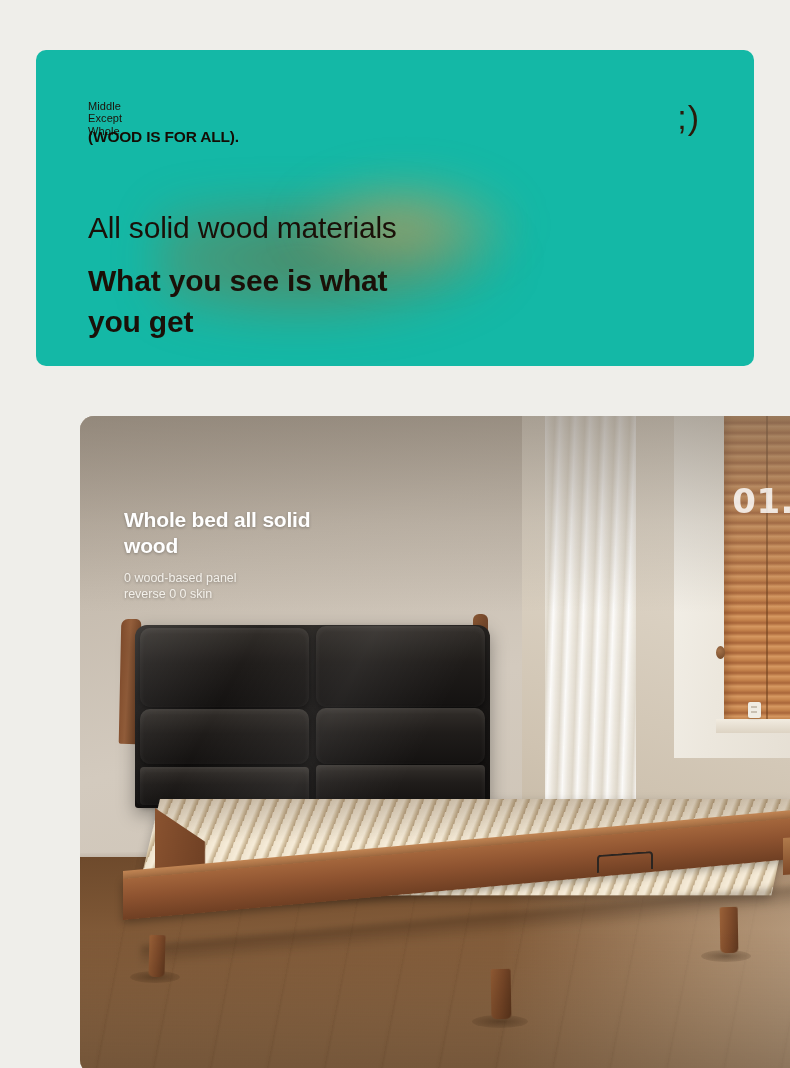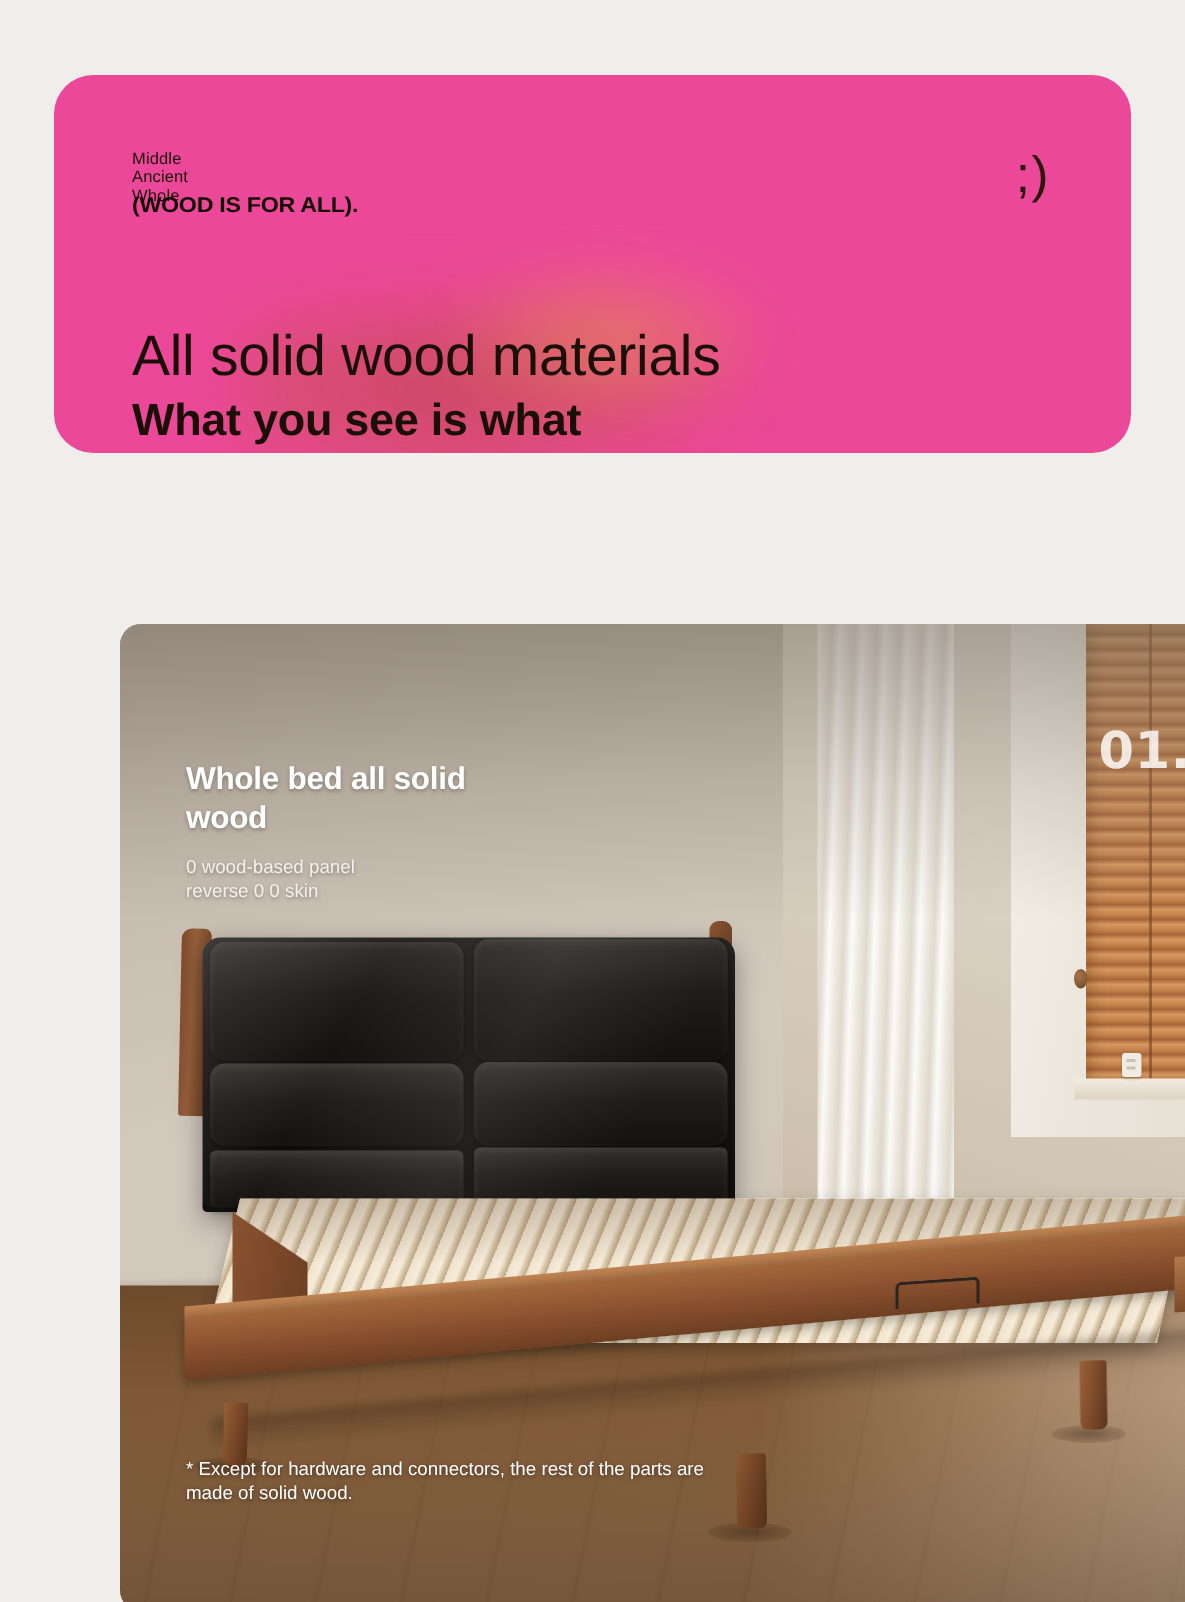--- a/index.html
+++ b/index.html
@@ -15,23 +15,23 @@
     overflow: hidden;
     position: relative;
   }
 
   
   .hero-card {
     position: absolute;
     left: 36px;
     top: 50px;
     width: 718px;
-    height: 252px;
-    background: #ec4899;
-    border-radius: 26px;
+    height: 316px;
+    background: #14b8a6;
+    border-radius: 10px;
     overflow: hidden;
   }
   
   .hero-glow {
     position: absolute;
     left: 120px;
     top: 150px;
     width: 360px;
     height: 130px;
     background: radial-gradient(ellipse at 40% 45%, rgba(150,72,20,0.42) 0%, rgba(176,92,32,0.26) 42%, rgba(224,130,47,0) 72%);
@@ -83,21 +83,21 @@
     letter-spacing: 1px;
     line-height: 1;
     font-family: "Liberation Sans", sans-serif;
   }
 
   .hero-headline {
     position: absolute;
     left: 52px;
     top: 138px;
     color: #1a1008;
-    font-size: 38px;
+    font-size: 30px;
     font-weight: 400;
     line-height: 1.35;
     letter-spacing: -0.2px;
     white-space: pre-line;
     z-index: 2;
   }
   .hero-sub {
     position: absolute;
     left: 52px;
     top: 185px;
@@ -394,21 +394,21 @@
 <body>
 
 <section class="hero-card">
 
   <div class="hero-glow"></div>
   <div class="hero-glow2"></div>
 
   <div class="brand-block">
     <div class="brand-stack">
       <div>Middle</div>
-      <div>Ancient</div>
+      <div>Except</div>
       <div>Whole</div>
     </div>
     <div class="brand-tag">(WOOD IS FOR ALL).</div>
   </div>
 
   <div class="wink">;)</div>
 
   <h1 class="hero-headline">All solid wood materials</h1>
   <h2 class="hero-sub">What you see is what
 you get</h2>
@@ -464,15 +464,13 @@
 
     <div class="photo-top-scrim"></div>
     <div class="photo-bottom-scrim"></div>
   </div>
 
   <h3 class="photo-title">Whole bed all solid
 wood</h3>
   <p class="photo-subtitle">0 wood-based panel
 reverse 0 0 skin</p>
   <div class="step-number">01.</div>
-  <p class="photo-footnote">* Except for hardware and connectors, the rest of the parts are
-made of solid wood.</p>
 </section>
 
 </body></html>

